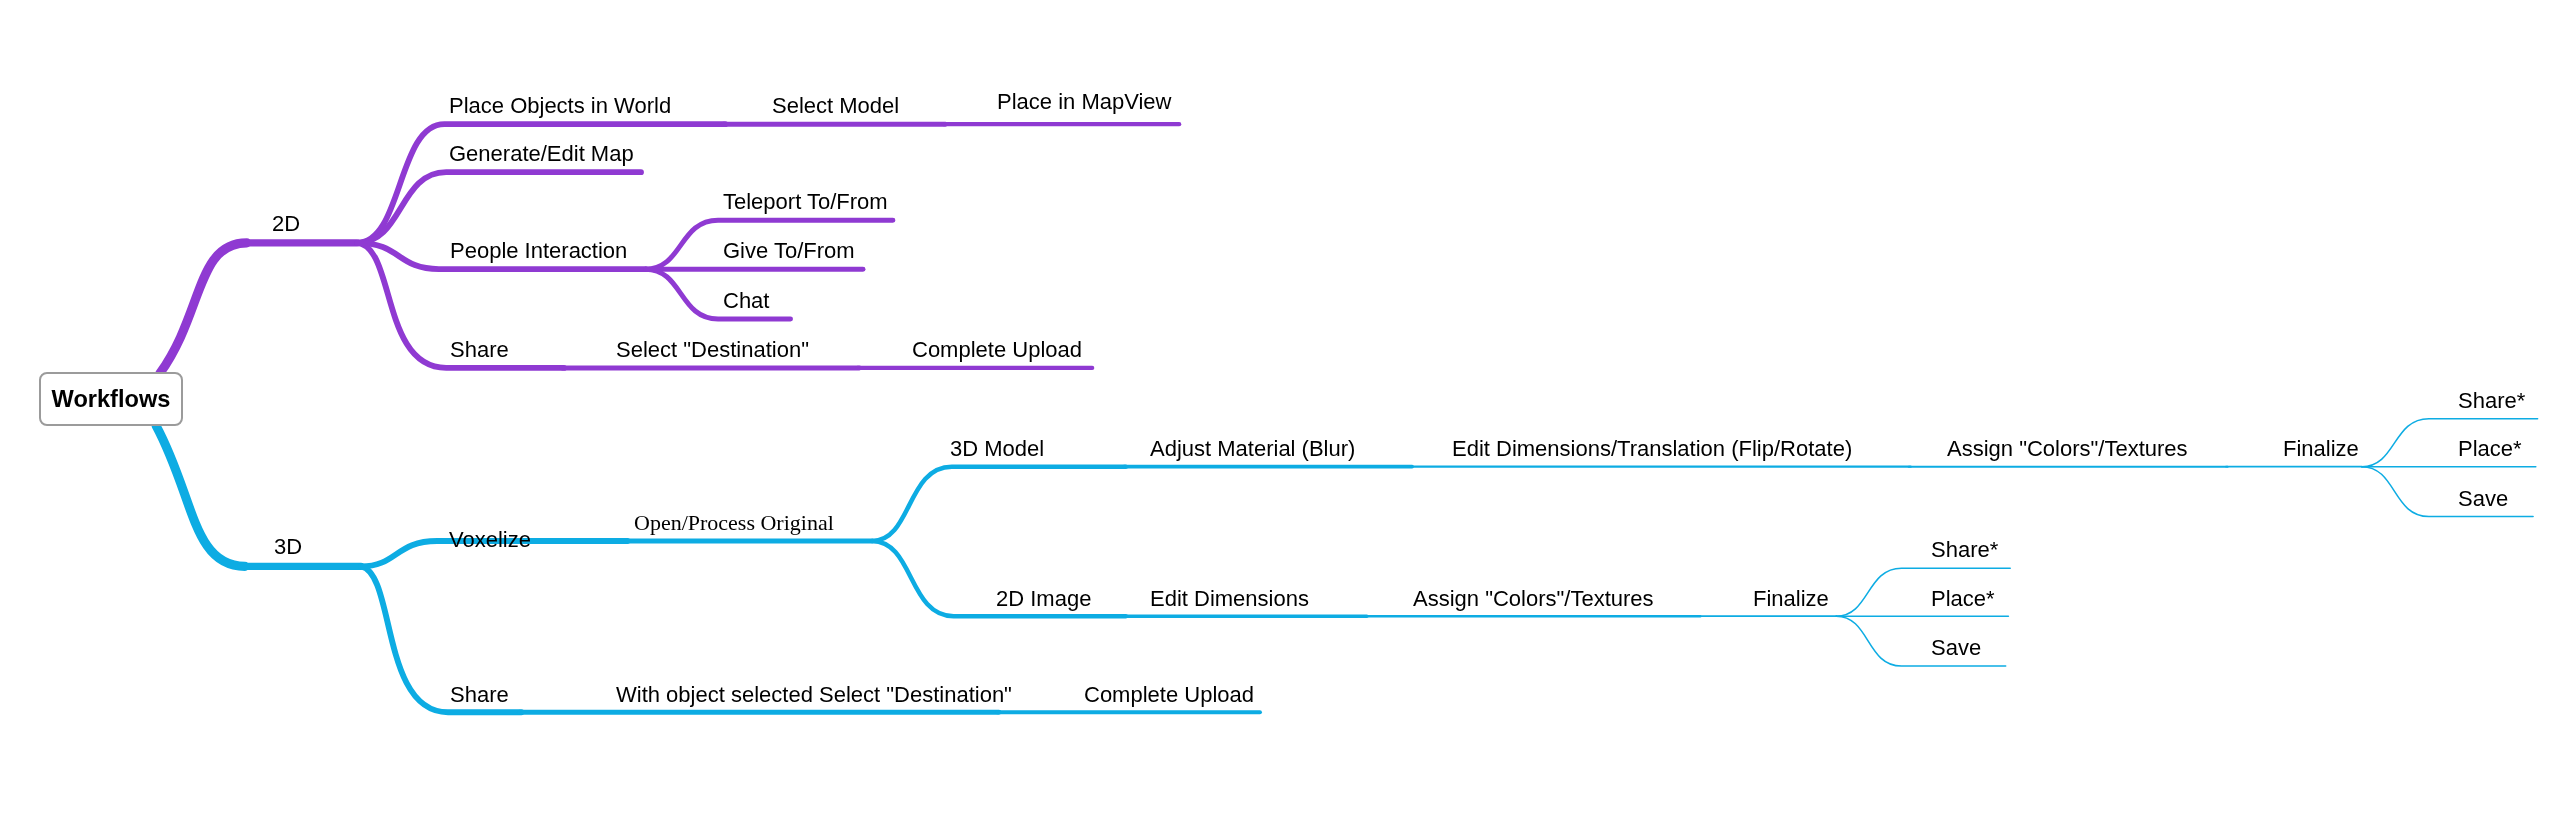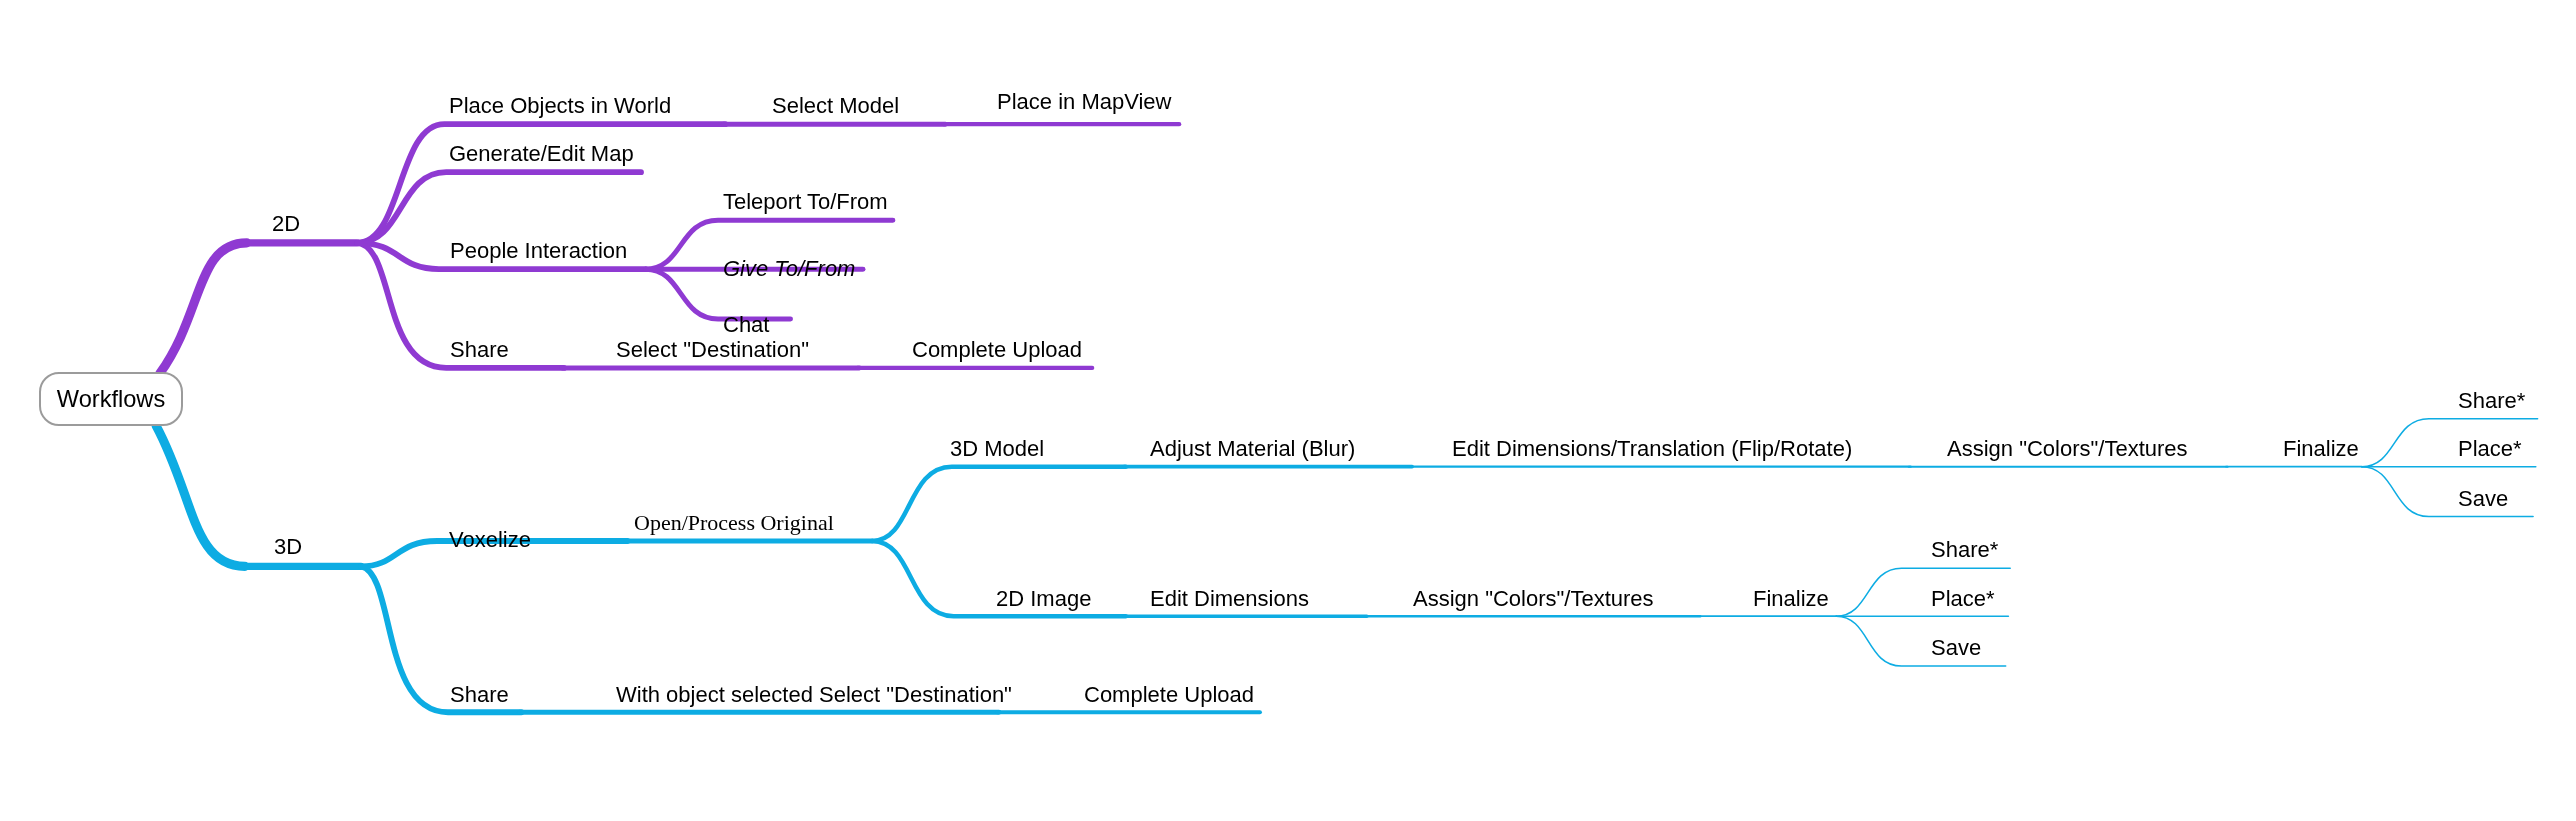--- a/index.html
+++ b/index.html
@@ -20,25 +20,26 @@
     line-height:1.15;
     color:var(--text,#000);
     white-space:nowrap;
     cursor:default;
   }
   .root-node{
     position:absolute;
     left:39px;top:372px;width:144px;height:54px;
     background:#fff;
     border:2.7px solid var(--root-border,#9b9b9b);
-    border-radius:20px;
+    border-radius:8px;
     box-sizing:border-box;
     display:flex;align-items:center;justify-content:center;
     font-size:23.6px;
     color:var(--text,#000);
+    font-weight:bold;
   }
 </style>
 </head>
 <body>
 
 <div class="canvas">
 
   <svg class="edges" width="2576" height="821" viewBox="0 0 2842 906">
 
     <path class="e2d" stroke-width="10" d="M 176,412 C 224,346 216,268 272,268"></path>
@@ -83,22 +84,22 @@
     <span>Workflows</span>
   </div>
 
   <span class="node-label" style="left:272px;top:211px;">2D</span>
   <span class="node-label" style="left:449px;top:93px;">Place Objects in World</span>
   <span class="node-label" style="left:772px;top:93px;">Select Model</span>
   <span class="node-label" style="left:997px;top:89px;">Place in MapView</span>
   <span class="node-label" style="left:449px;top:141px;">Generate/Edit Map</span>
   <span class="node-label" style="left:450px;top:238px;">People Interaction</span>
   <span class="node-label" style="left:723px;top:189px;">Teleport To/From</span>
-  <span class="node-label" style="left:723px;top:256px;font-style:italic;">Give To/From</span>
-  <span class="node-label" style="left:723px;top:288px;margin-top:24px;">Chat</span>
+  <span class="node-label" style="left:723px;top:238px;">Give To/From</span>
+  <span class="node-label" style="left:723px;top:288px;">Chat</span>
   <span class="node-label" style="left:450px;top:337px;">Share</span>
   <span class="node-label" style="left:616px;top:337px;">Select "Destination"</span>
   <span class="node-label" style="left:912px;top:337px;">Complete Upload</span>
 
   <span class="node-label" style="left:274px;top:534px;">3D</span>
   <span class="node-label" style="left:449px;top:510px;margin-top:17px;">Voxelize</span>
   <span class="node-label" style="left:634px;top:510px;font-family:Liberation Serif, serif;">Open/Process Original</span>
   <span class="node-label" style="left:950px;top:436px;">3D Model</span>
   <span class="node-label" style="left:1150px;top:436px;">Adjust Material (Blur)</span>
   <span class="node-label" style="left:1452px;top:436px;text-align:center;">Edit Dimensions/Translation (Flip/Rotate)</span>

